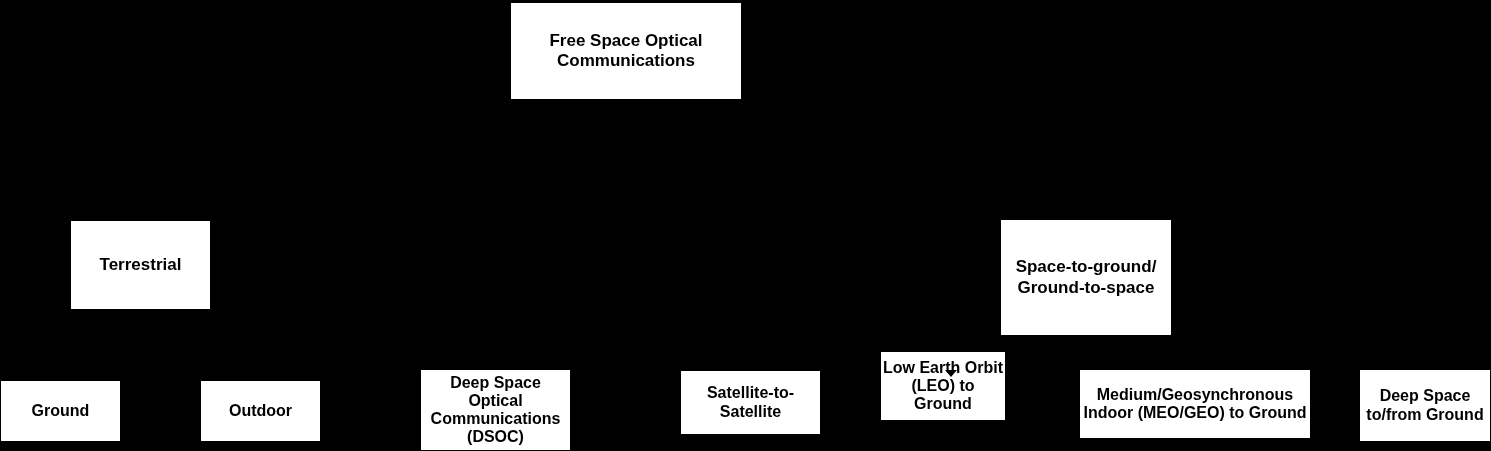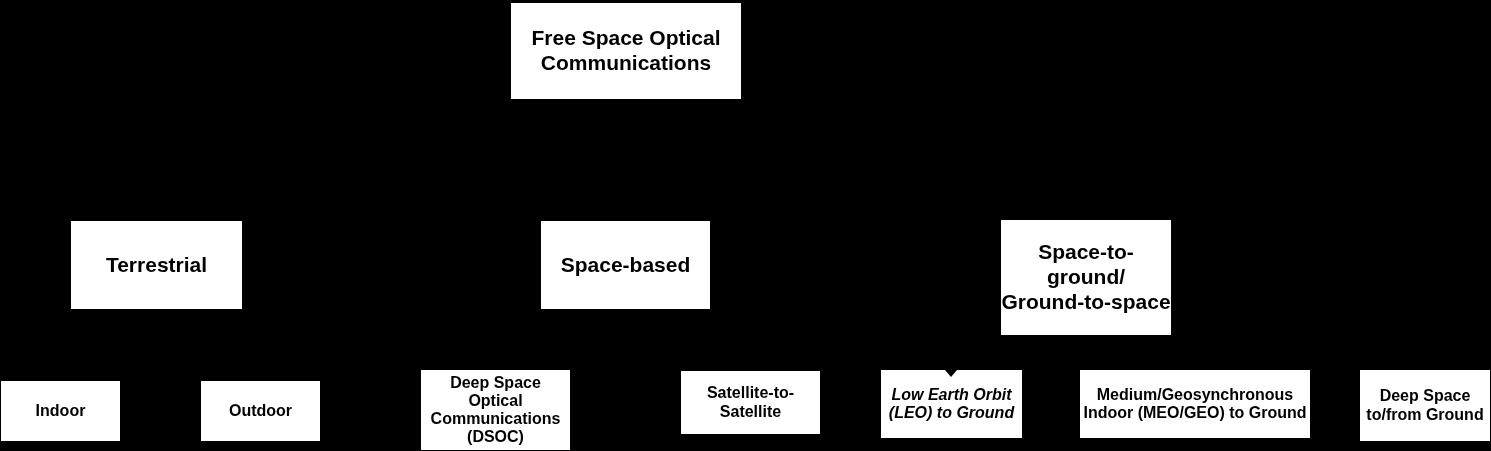--- a/index.html
+++ b/index.html
@@ -19,75 +19,72 @@
     display: flex;
     align-items: center;
     justify-content: center;
     text-align: center;
   }
   .node .lbl {
     font-weight: bold;
     white-space: pre-line;
     line-height: 1.18;
   }
-  .lvl12 .lbl { font-size: 21px; }
+  .lvl12 .lbl { font-size: 17px; }
   .lvl3 .lbl { font-size: 16px; line-height: 1.14; }
   
   .arrowhead-down {
     position: absolute;
     width: 0; height: 0;
     border-left: 6px solid transparent;
     border-right: 6px solid transparent;
     border-top: 7px solid #000000;
   }
 </style>
 </head>
 <body>
 
 <div class="canvas">
 
   <div class="node lvl12" style="left:511px; top:3px; width:230px; height:96px;">
     <span class="lbl">Free Space Optical
 Communications</span>
   </div>
 
-  <div class="node lvl12" style="left:71px; top:221px; width:171px; height:88px;">
+  <div class="node lvl12" style="left:71px; top:221px; width:139px; height:88px;">
     <span class="lbl">Terrestrial</span>
   </div>
 
-  <div class="node lvl12" style="left:541px; top:221px; width:169px; height:88px;">
-    <span class="lbl">Space-based</span>
-  </div>
 
   <div class="node lvl12" style="left:1001px; top:220px; width:170px; height:115px;">
     <span class="lbl">Space-to-ground/
 Ground-to-space</span>
   </div>
 
   <div class="node lvl3" style="left:1px; top:381px; width:119px; height:60px;">
-    <span class="lbl">Indoor</span>
+    <span class="lbl">Ground</span>
   </div>
 
   <div class="node lvl3" style="left:201px; top:381px; width:119px; height:60px;">
     <span class="lbl">Outdoor</span>
   </div>
 
   <div class="node lvl3" style="left:421px; top:370px; width:149px; height:80px;">
     <span class="lbl">Deep Space
 Optical
 Communications
 (DSOC)</span>
   </div>
 
   <div class="node lvl3" style="left:681px; top:371px; width:139px; height:63px;">
     <span class="lbl">Satellite-to-
 Satellite</span>
   </div>
 
-  <div class="node lvl3" style="left:881px; top:370px; width:141px; height:68px;font-style:italic;">
+  <div class="node lvl3" style="left:881px; top:352px; width:124px; height:68px;">
     <span class="lbl">Low Earth Orbit
 (LEO) to Ground</span>
   </div>
 
   <div class="arrowhead-down" style="left:945px; top:370px;"></div>
 
   <div class="node lvl3" style="left:1080px; top:370px; width:230px; height:68px;">
     <span class="lbl">Medium/Geosynchronous
 Indoor (MEO/GEO) to Ground</span>
   </div>

